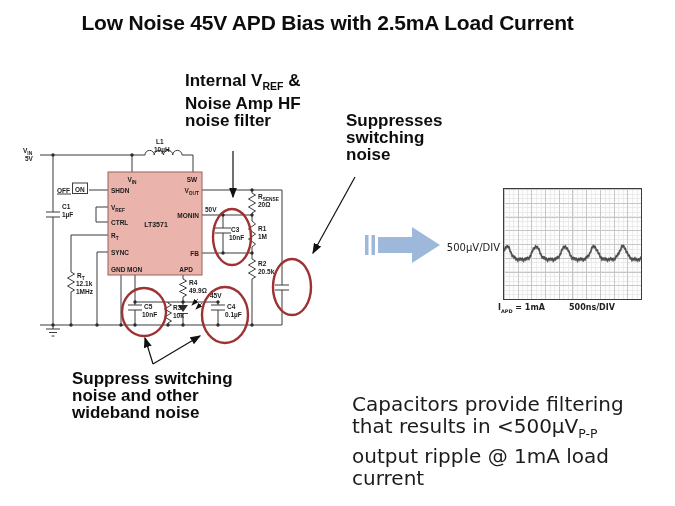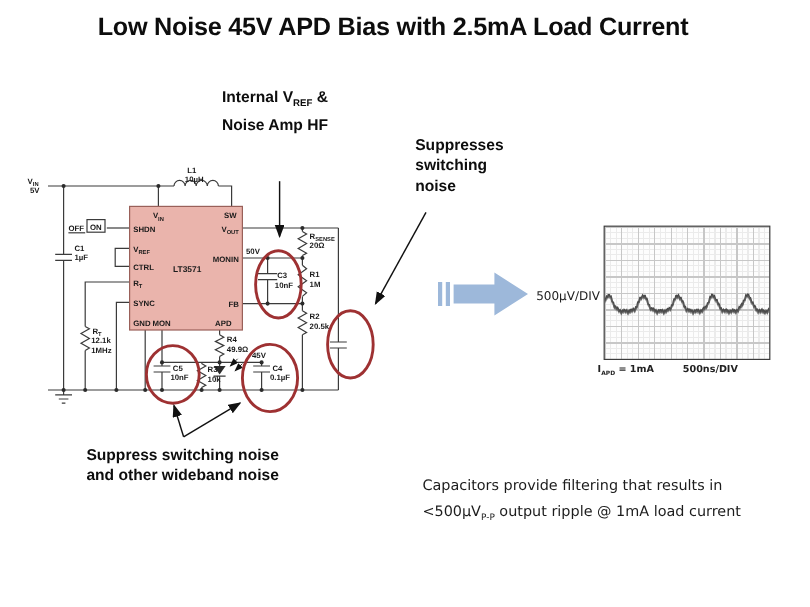--- a/index.html
+++ b/index.html
@@ -1,25 +1,25 @@
 <!DOCTYPE html>
 <html><head>
 <meta charset="utf-8">
 <style>
   html,body{margin:0;padding:0;background:#fff;}
   .slide{position:relative;width:655px;height:506px;background:#ffffff;overflow:hidden;
          font-family:"Liberation Sans",sans-serif;color:#111;}
   .title{position:absolute;top:11px;left:0;right:0;text-align:center;
          font-size:21px;font-weight:bold;letter-spacing:-0.2px;color:#0d0d0d;}
-  .ann{position:absolute;font-weight:bold;font-size:13px;line-height:17px;color:#0d0d0d;}
+  .ann{position:absolute;font-weight:bold;font-size:17px;line-height:17px;color:#0d0d0d;}
   #ann-vref{left:185px;top:72px;width:140px;}
   #ann-sw{left:346px;top:112px;width:96px;}
   #ann-wb{left:72px;top:370px;width:186px;}
   .caption{position:absolute;left:352px;top:393px;width:305px;
-           font-family:"DejaVu Sans",sans-serif;font-size:12px;line-height:22px;color:#1c1c1c;}
+           font-family:"DejaVu Sans",sans-serif;font-size:20px;line-height:22px;color:#1c1c1c;}
   sub{font-size:0.62em;}
   .schem{position:absolute;left:10px;top:135px;}
   .blockarrow{position:absolute;left:364px;top:222px;}
   .scope-grid{position:absolute;left:503px;top:188px;width:137px;height:110px;
     border:1px solid #3c3c3c;background-color:#fdfdfd;
     background-image:
       repeating-linear-gradient(to right,#c7c7c7 0 1px,transparent 1px 13.7px),
       repeating-linear-gradient(to bottom,#c7c7c7 0 1px,transparent 1px 13.75px),
       repeating-linear-gradient(to right,#ebebeb 0 1px,transparent 1px 4.57px),
       repeating-linear-gradient(to bottom,#ebebeb 0 1px,transparent 1px 4.58px);}
@@ -37,20 +37,21 @@
 </head>
 <body>
 
 <div class="slide">
 
   <div class="title">Low Noise 45V APD Bias with 2.5mA Load Current</div>
 
   <div class="ann" id="ann-vref">
     <div><span>Internal V</span><sub>REF</sub><span> &amp;</span></div>
     <div>Noise Amp HF</div>
+    <div>noise filter</div>
   </div>
 
   <div class="ann" id="ann-sw">Suppresses switching noise</div>
 
   <div class="ann" id="ann-wb">Suppress switching noise and other wideband noise</div>
 
   <div class="caption">
     <span>Capacitors provide filtering that results in &lt;500µV</span><sub>P-P</sub><span> output ripple @ 1mA load current</span>
   </div>
 

